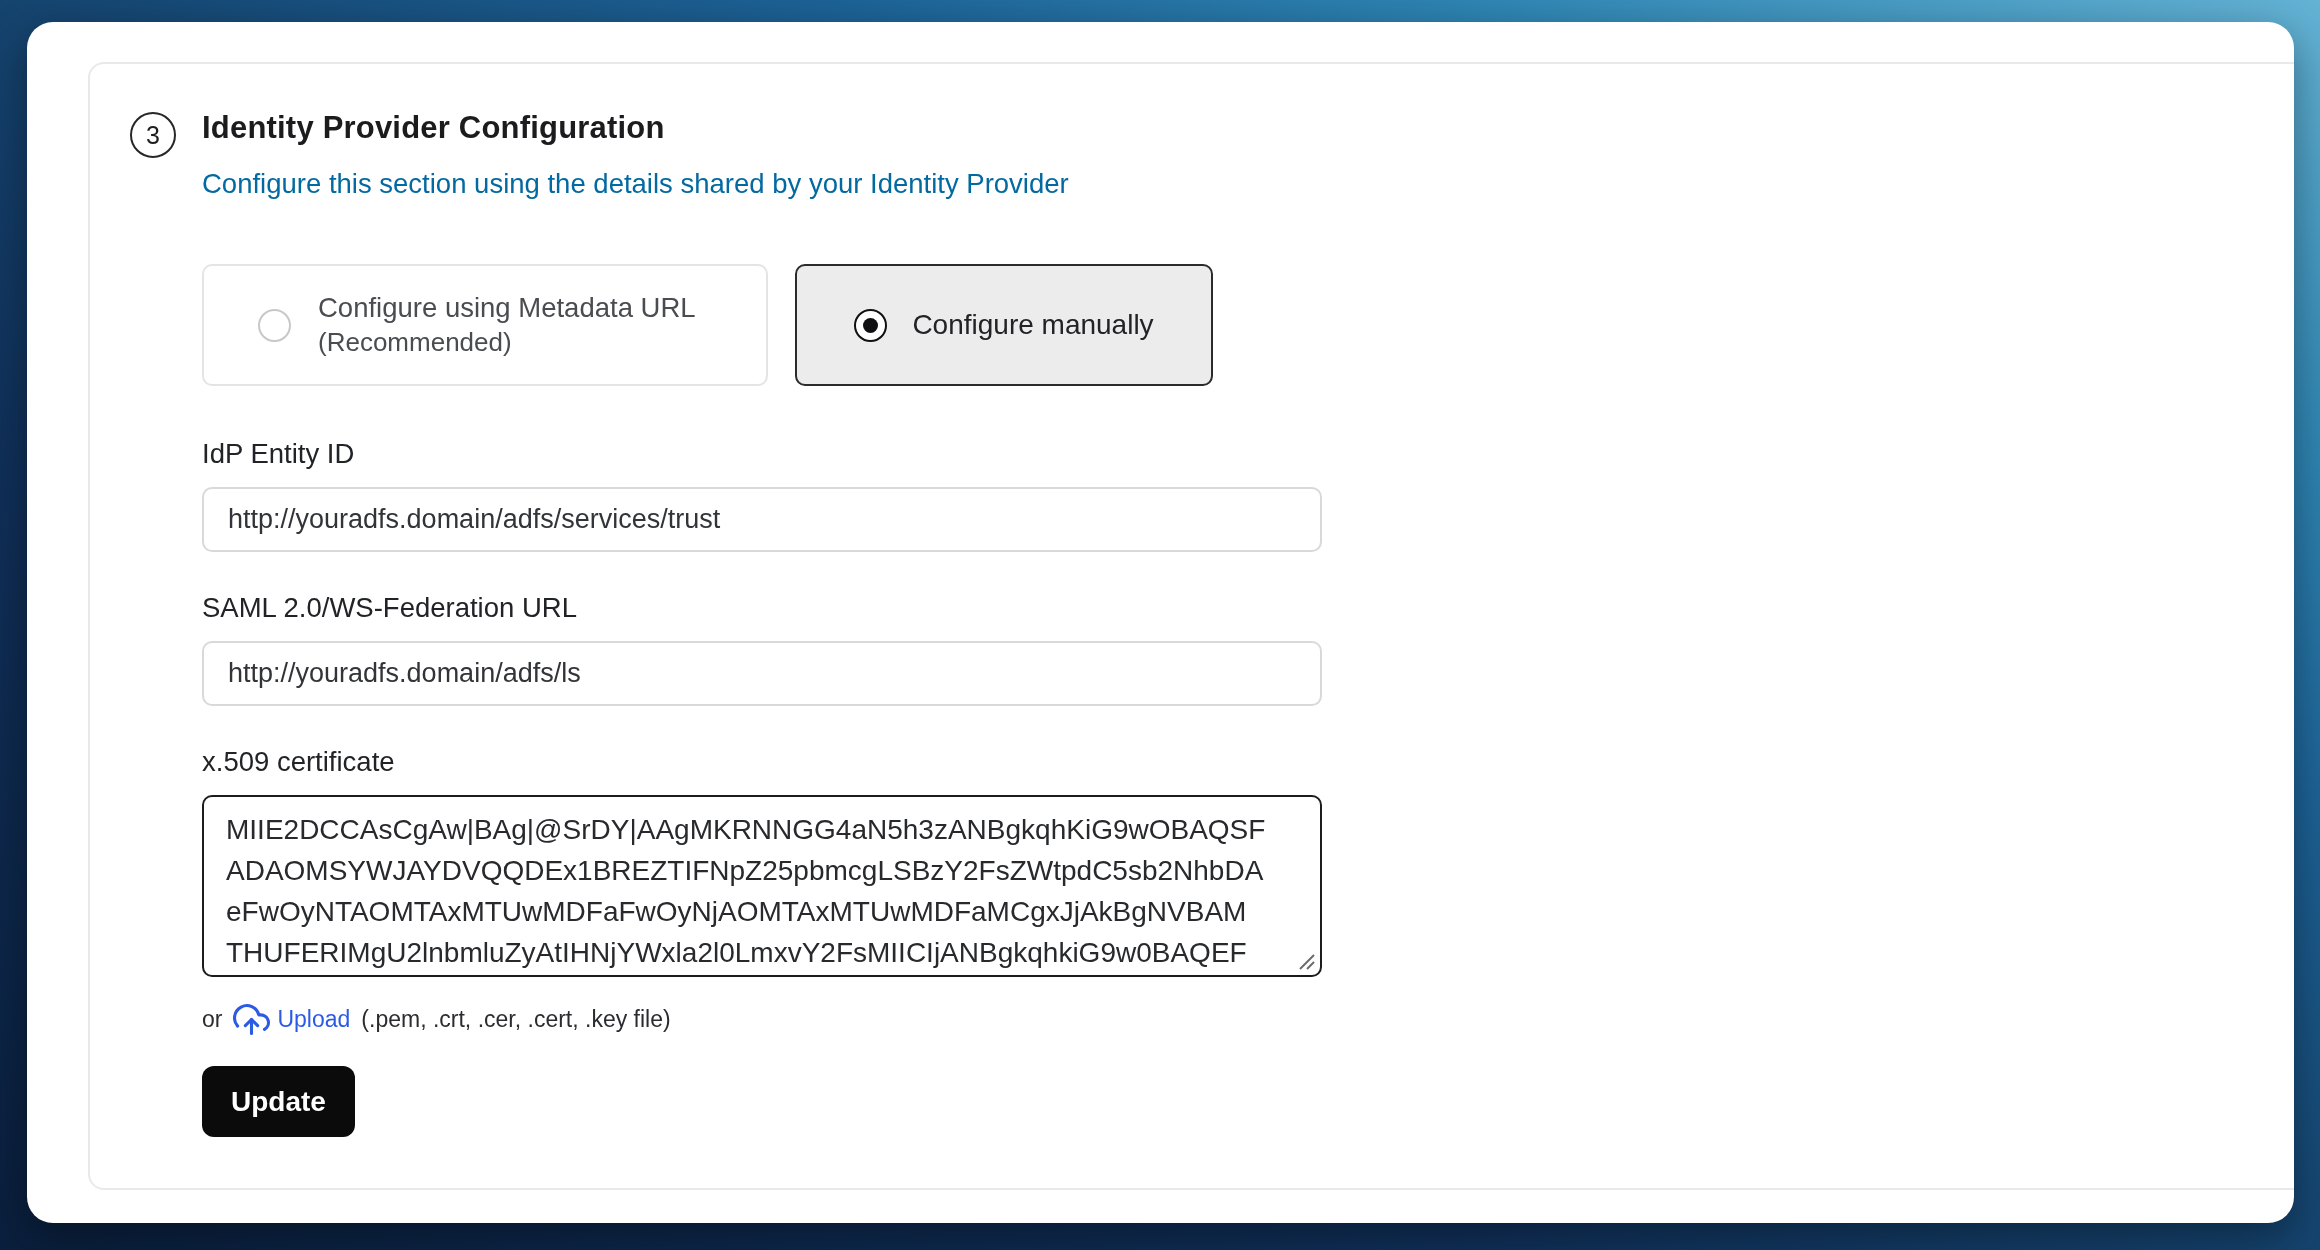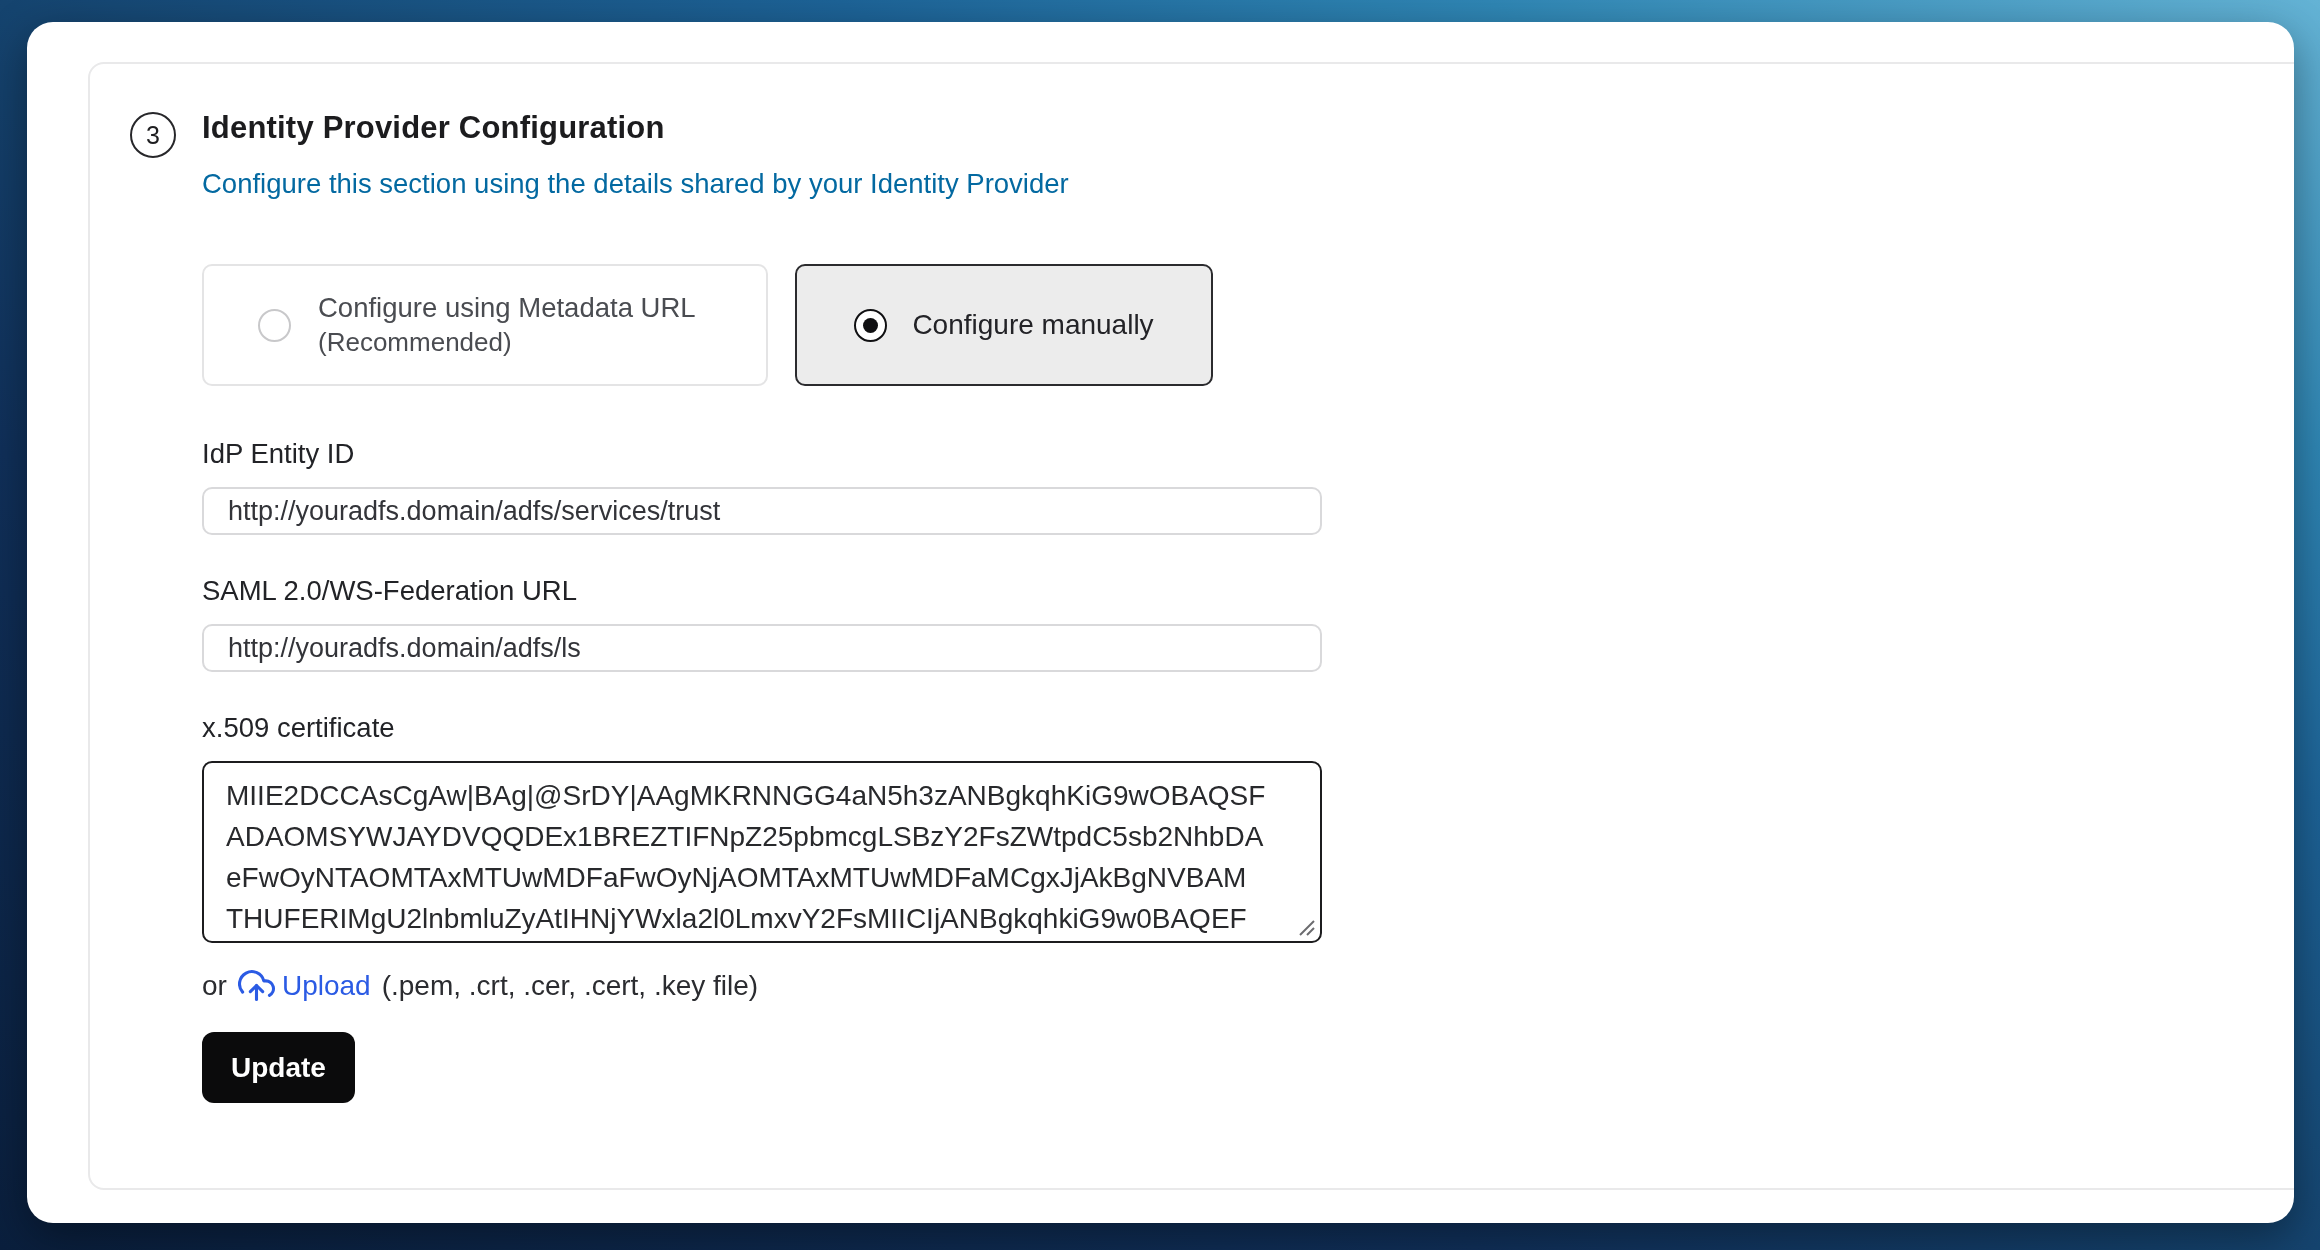--- a/index.html
+++ b/index.html
@@ -55,37 +55,37 @@
   .radio-dot { width:15px; height:15px; border-radius:50%; background:#101012; }
   .opt-text { line-height:1.3; }
   .radio-card.metadata .opt-label { font-size:27.5px; color:#4a4c51; }
   .radio-card.metadata .opt-sublabel { font-size:26px; color:#4a4c51; }
   .radio-card.manual .opt-label { font-size:28px; color:#232327; }
 
   .field { margin-top:40px; }
   .field.first { margin-top:52px; }
   .field-label { font-size:27.5px; color:#222327; margin-bottom:17px; }
   .text-input {
-    width:1120px; height:48px; border:2px solid #d9d9db; border-radius:10px;
+    width:1120px; height:65px; border:2px solid #d9d9db; border-radius:10px;
     padding:0 24px; font-family:"Liberation Sans", sans-serif;
     font-size:27px; color:#333439; background:#fff; outline:none; display:block;
   }
 
   .textarea-wrap { position:relative; width:1120px; }
   .cert-textarea {
     width:1120px; height:182px; border:2.5px solid #1c1c1e; border-radius:10px;
     padding:12px 22px; font-family:"Liberation Sans", sans-serif;
     font-size:28px; line-height:41px; color:#28292c;
     resize:none; overflow:hidden; white-space:pre; outline:none; display:block; background:#fff;
   }
   .resize-handle { position:absolute; right:5px; bottom:5px; width:24px; height:24px; cursor:nwse-resize; }
 
   .upload-row {
     margin-top:24px; display:flex; align-items:center; gap:11px;
-    font-size:28px; color:#2b2c30;
+    font-size:23px; color:#2b2c30;
   }
   .upload-link {
     display:inline-flex; align-items:center; gap:7px;
     color:#2b5be4; text-decoration:none; cursor:pointer;
   }
   .upload-link svg { display:block; }
 
   .update-btn {
     margin-top:28px; width:153px; height:71px;
     background:#0b0b0c; color:#ffffff; border:none; border-radius:12px;

